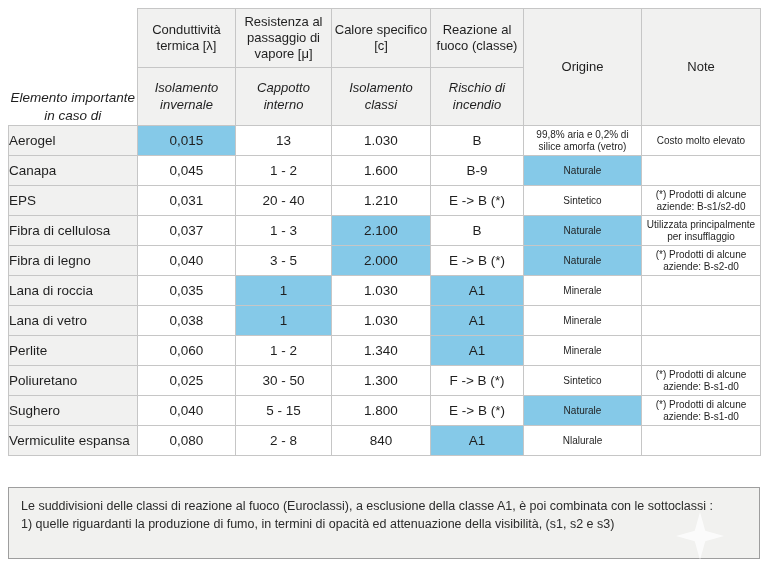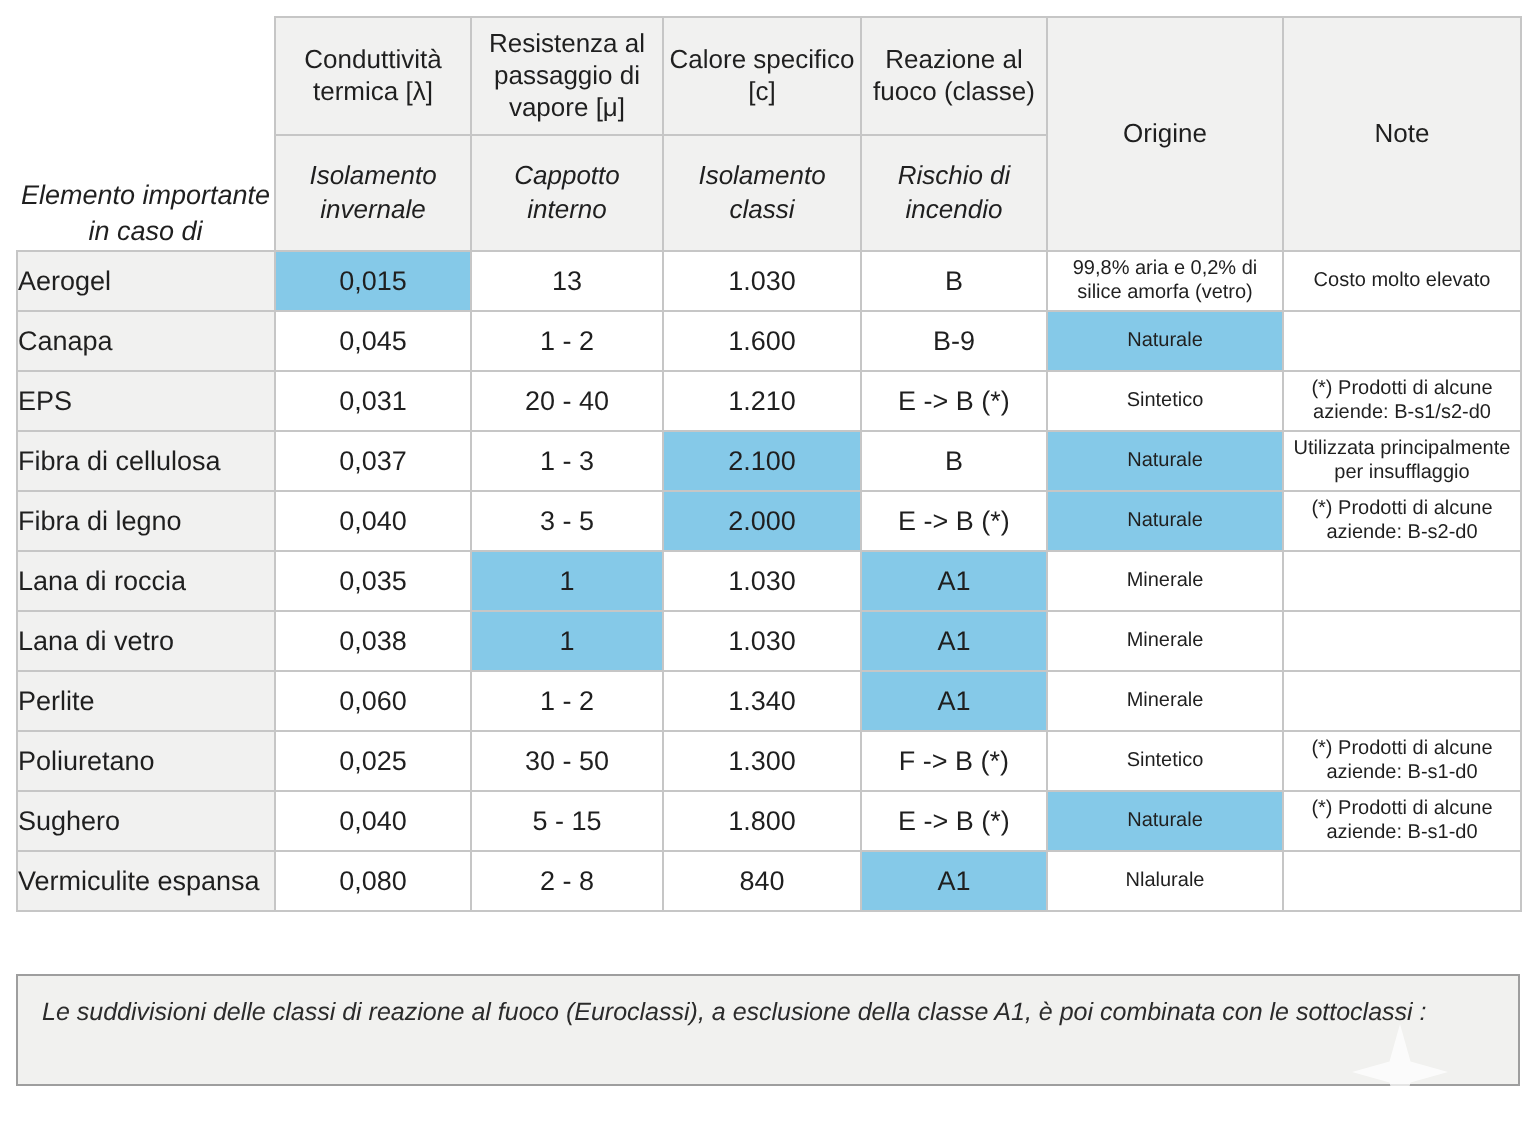--- a/index.html
+++ b/index.html
@@ -67,25 +67,24 @@
     text-align: center;
     font-size: 13.5px;
     padding: 0 3px;
   }
   td.small { font-size: 10px; line-height: 1.2; }
   td.hl { background: var(--hl); text-align: center; }
   
   .footer {
     position: absolute;
     left: 8px; top: 487px;
-    width: 752px; height: 56px;
+    width: 752px; height: 72px;
     background: var(--footerbg);
     border: 1px solid var(--footerborder);
     padding: 9px 12px;
-    font-style: italic;
     font-size: 12.5px;
     line-height: 1.45;
     color: #2b2b2b;
   }
   .footer p { margin: 0; white-space: nowrap; }
   .sparkle {
     position: absolute;
     left: 667px; top: 24px;
     width: 48px; height: 48px;
     background: rgba(255,255,255,0.72);
@@ -223,14 +222,15 @@
         <td class="val-cell">840</td>
         <td class="val-cell hl">A1</td>
         <td class="val-cell small">Nlalurale</td>
         <td class="val-cell small"></td>
       </tr>
     </tbody>
 </table>
 
 <div class="footer">
   <p>Le suddivisioni delle classi di reazione al fuoco (Euroclassi), a esclusione della classe A1, è poi combinata con le sottoclassi :</p>
+  <p>1) quelle riguardanti la produzione di fumo, in termini di opacità ed attenuazione della visibilità, (s1, s2 e s3)</p>
   <div class="sparkle"></div>
 </div>
 
 </body></html>

